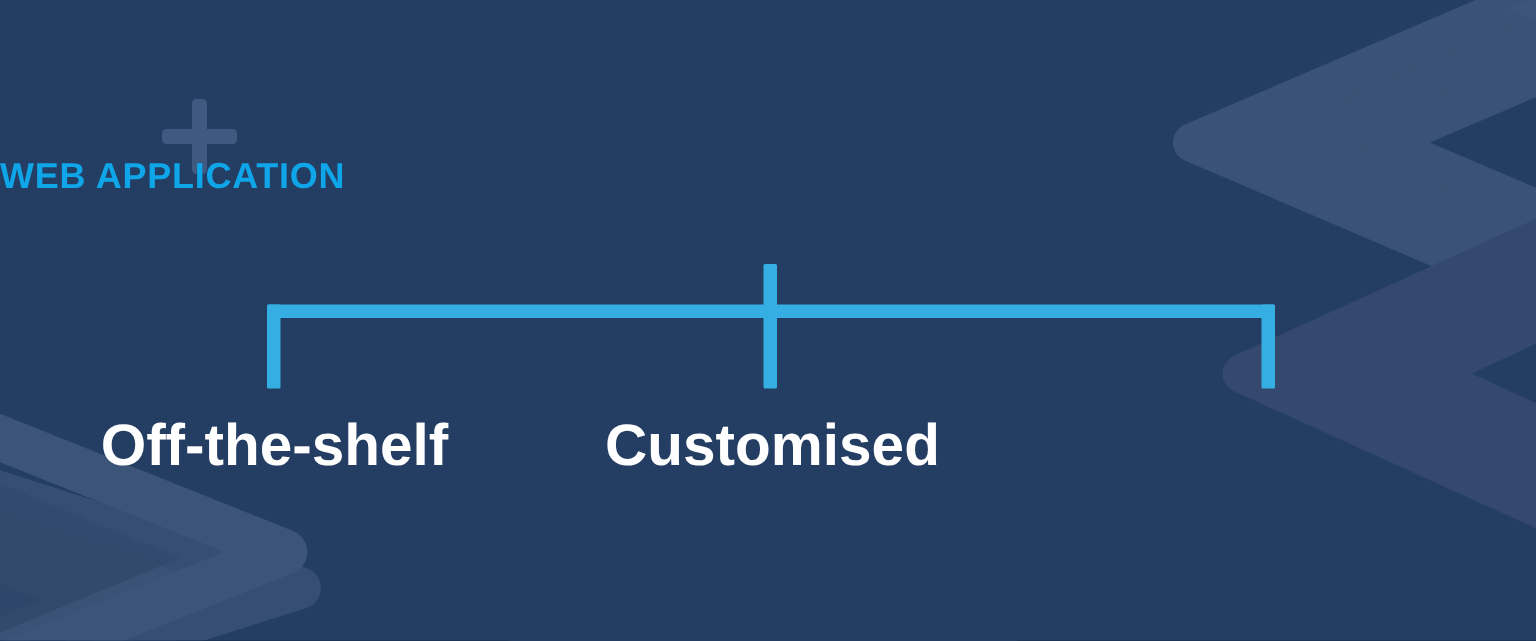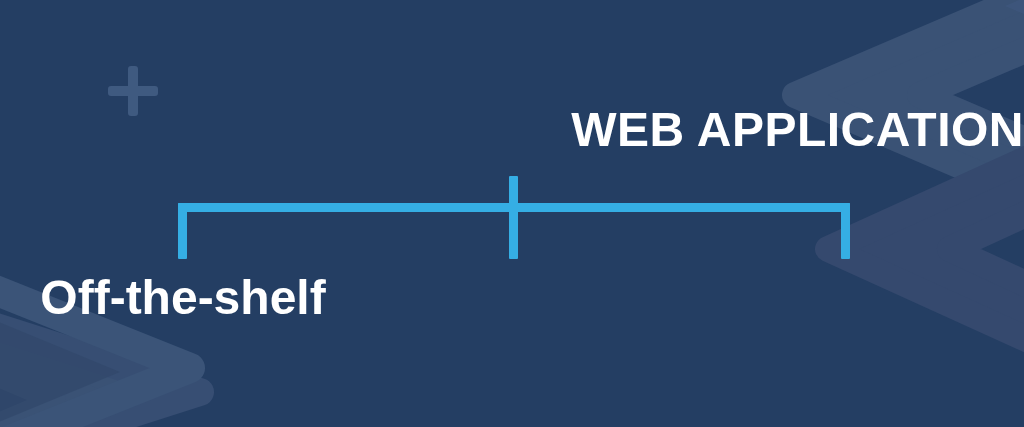--- a/index.html
+++ b/index.html
@@ -60,23 +60,23 @@
   .diagram {
     position: absolute;
     inset: 0;
   }
 
   .node-title {
     position: absolute;
     left: 0;
     right: 0;
     top: 106px;
-    text-align: right;
-    color: #ffffff;
-    font-size: 48px;
+    text-align: left;
+    color: #0ea5e9;
+    font-size: 24px;
     font-weight: bold;
     letter-spacing: 0.5px;
     line-height: 1;
     white-space: nowrap;
   }
 
   .connector {
     position: absolute;
     background: #35aee4;
     border-radius: 1px;
@@ -110,21 +110,21 @@
     position: absolute;
     left: 0;
     top: 272px;
     width: 1024px;
     height: 52px;
   }
   .leaf {
     position: absolute;
     top: 0;
     color: #ffffff;
-    font-size: 48px;
+    font-size: 39px;
     font-weight: bold;
     line-height: 52px;
     white-space: nowrap;
     text-align: center;
   }
   .leaf-0 { left: 33px;  width: 300px; }
   .leaf-1 { left: 365px; width: 300px; }
   .leaf-2 { left: 695px; width: 300px; }
 </style>
 </head>
@@ -166,16 +166,17 @@
     <div class="node-title">WEB APPLICATION</div>
 
     <div class="connector connector-stem-top"></div>
     <div class="connector connector-rail"></div>
     <div class="connector connector-drop-left"></div>
     <div class="connector connector-drop-middle" style="left:509px;top:203px;width:9px;height:56px;background:#35aee4;position:absolute;border-radius:1px;"></div>
     <div class="connector connector-drop-right"></div>
 
     <div class="leaf-row">
       <div class="leaf leaf-0">Off-the-shelf</div>
+      <div class="leaf leaf-1">Customised</div>
     </div>
 
   </div>
 </div>
 
 </body></html>

